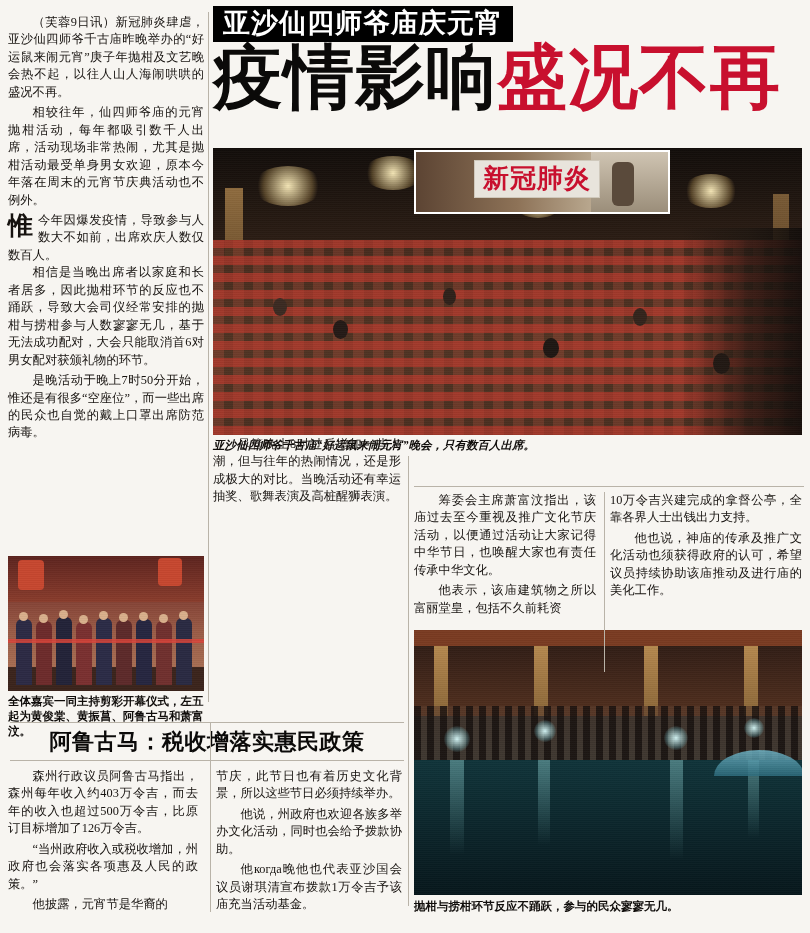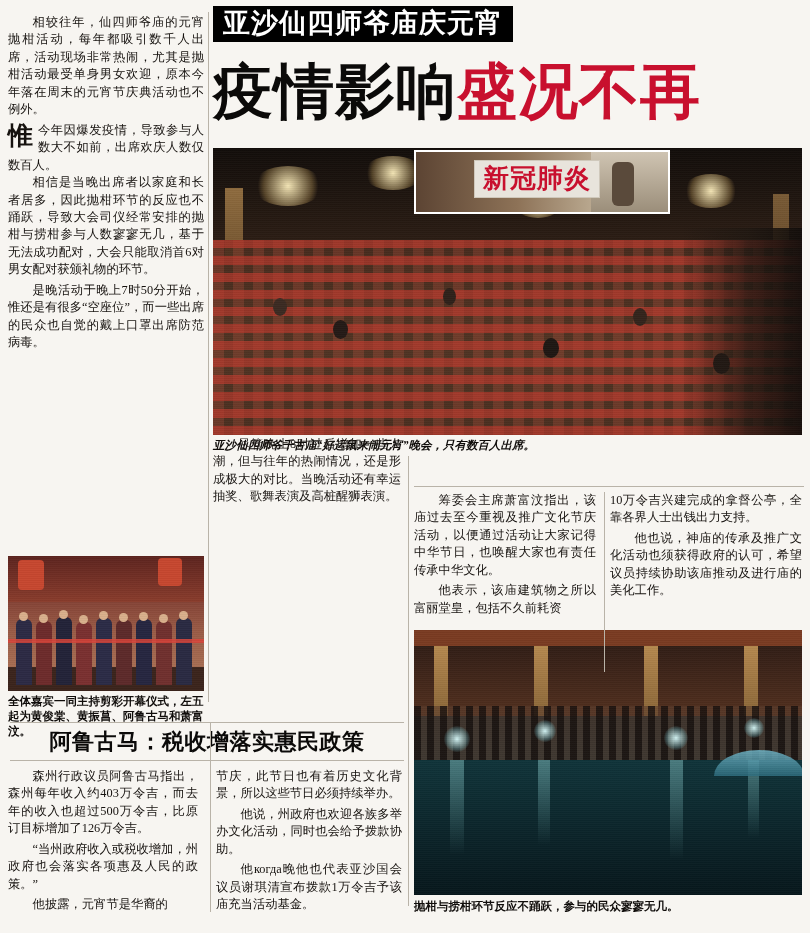--- a/index.html
+++ b/index.html
@@ -51,24 +51,24 @@
     background: #000;
     color: #fff;
     font-family: "Liberation Sans", sans-serif;
     font-weight: bold;
     font-size: 27px;
     letter-spacing: 1px;
     padding: 3px 10px 5px 10px;
     line-height: 1.05;
   }
   .main-headline {
-    margin-top: 20px;
-    font-family: Liberation Sans, sans-serif;
-    font-weight: bold;
-    font-size: 60px;
+    margin-top: 6px;
+    font-family: Liberation Mono, monospace;
+    font-weight: bold;
+    font-size: 70px;
     line-height: 1.0;
     letter-spacing: 1px;
     white-space: nowrap;
   }
   .main-headline .blk { color: #0b0a09; }
   .main-headline .red { color: #c8102e; }
 
   
   .col1 {
     position: absolute;
@@ -245,20 +245,21 @@
     background-image:
       repeating-linear-gradient(0deg, rgba(0,0,0,0.03) 0px, rgba(0,0,0,0.03) 1px, rgba(255,255,255,0.02) 1px, rgba(255,255,255,0.02) 2px);
   }
 </style>
 </head>
 <body>
 
 <div class="page">
 
   <div class="col1 col-text">
+    <p>（芙蓉9日讯）新冠肺炎肆虐，亚沙仙四师爷千古庙昨晚举办的“好运鼠来闹元宵”庚子年抛柑及文艺晚会热不起，以往人山人海闹哄哄的盛况不再。</p>
     <p>相较往年，仙四师爷庙的元宵抛柑活动，每年都吸引数千人出席，活动现场非常热闹，尤其是抛柑活动最受单身男女欢迎，原本今年落在周末的元宵节庆典活动也不例外。</p>
     <div class="dropcap-para">
       <span class="dropcap">惟</span>
       <span>今年因爆发疫情，导致参与人数大不如前，出席欢庆人数仅数百人。</span>
     </div>
     <p>相信是当晚出席者以家庭和长者居多，因此抛柑环节的反应也不踊跃，导致大会司仪经常安排的抛柑与捞柑参与人数寥寥无几，基于无法成功配对，大会只能取消首6对男女配对获颁礼物的环节。</p>
     <p>是晚活动于晚上7时50分开始，惟还是有很多“空座位”，而一些出席的民众也自觉的戴上口罩出席防范病毒。</p>
   </div>
 
   <div class="headline-box">

